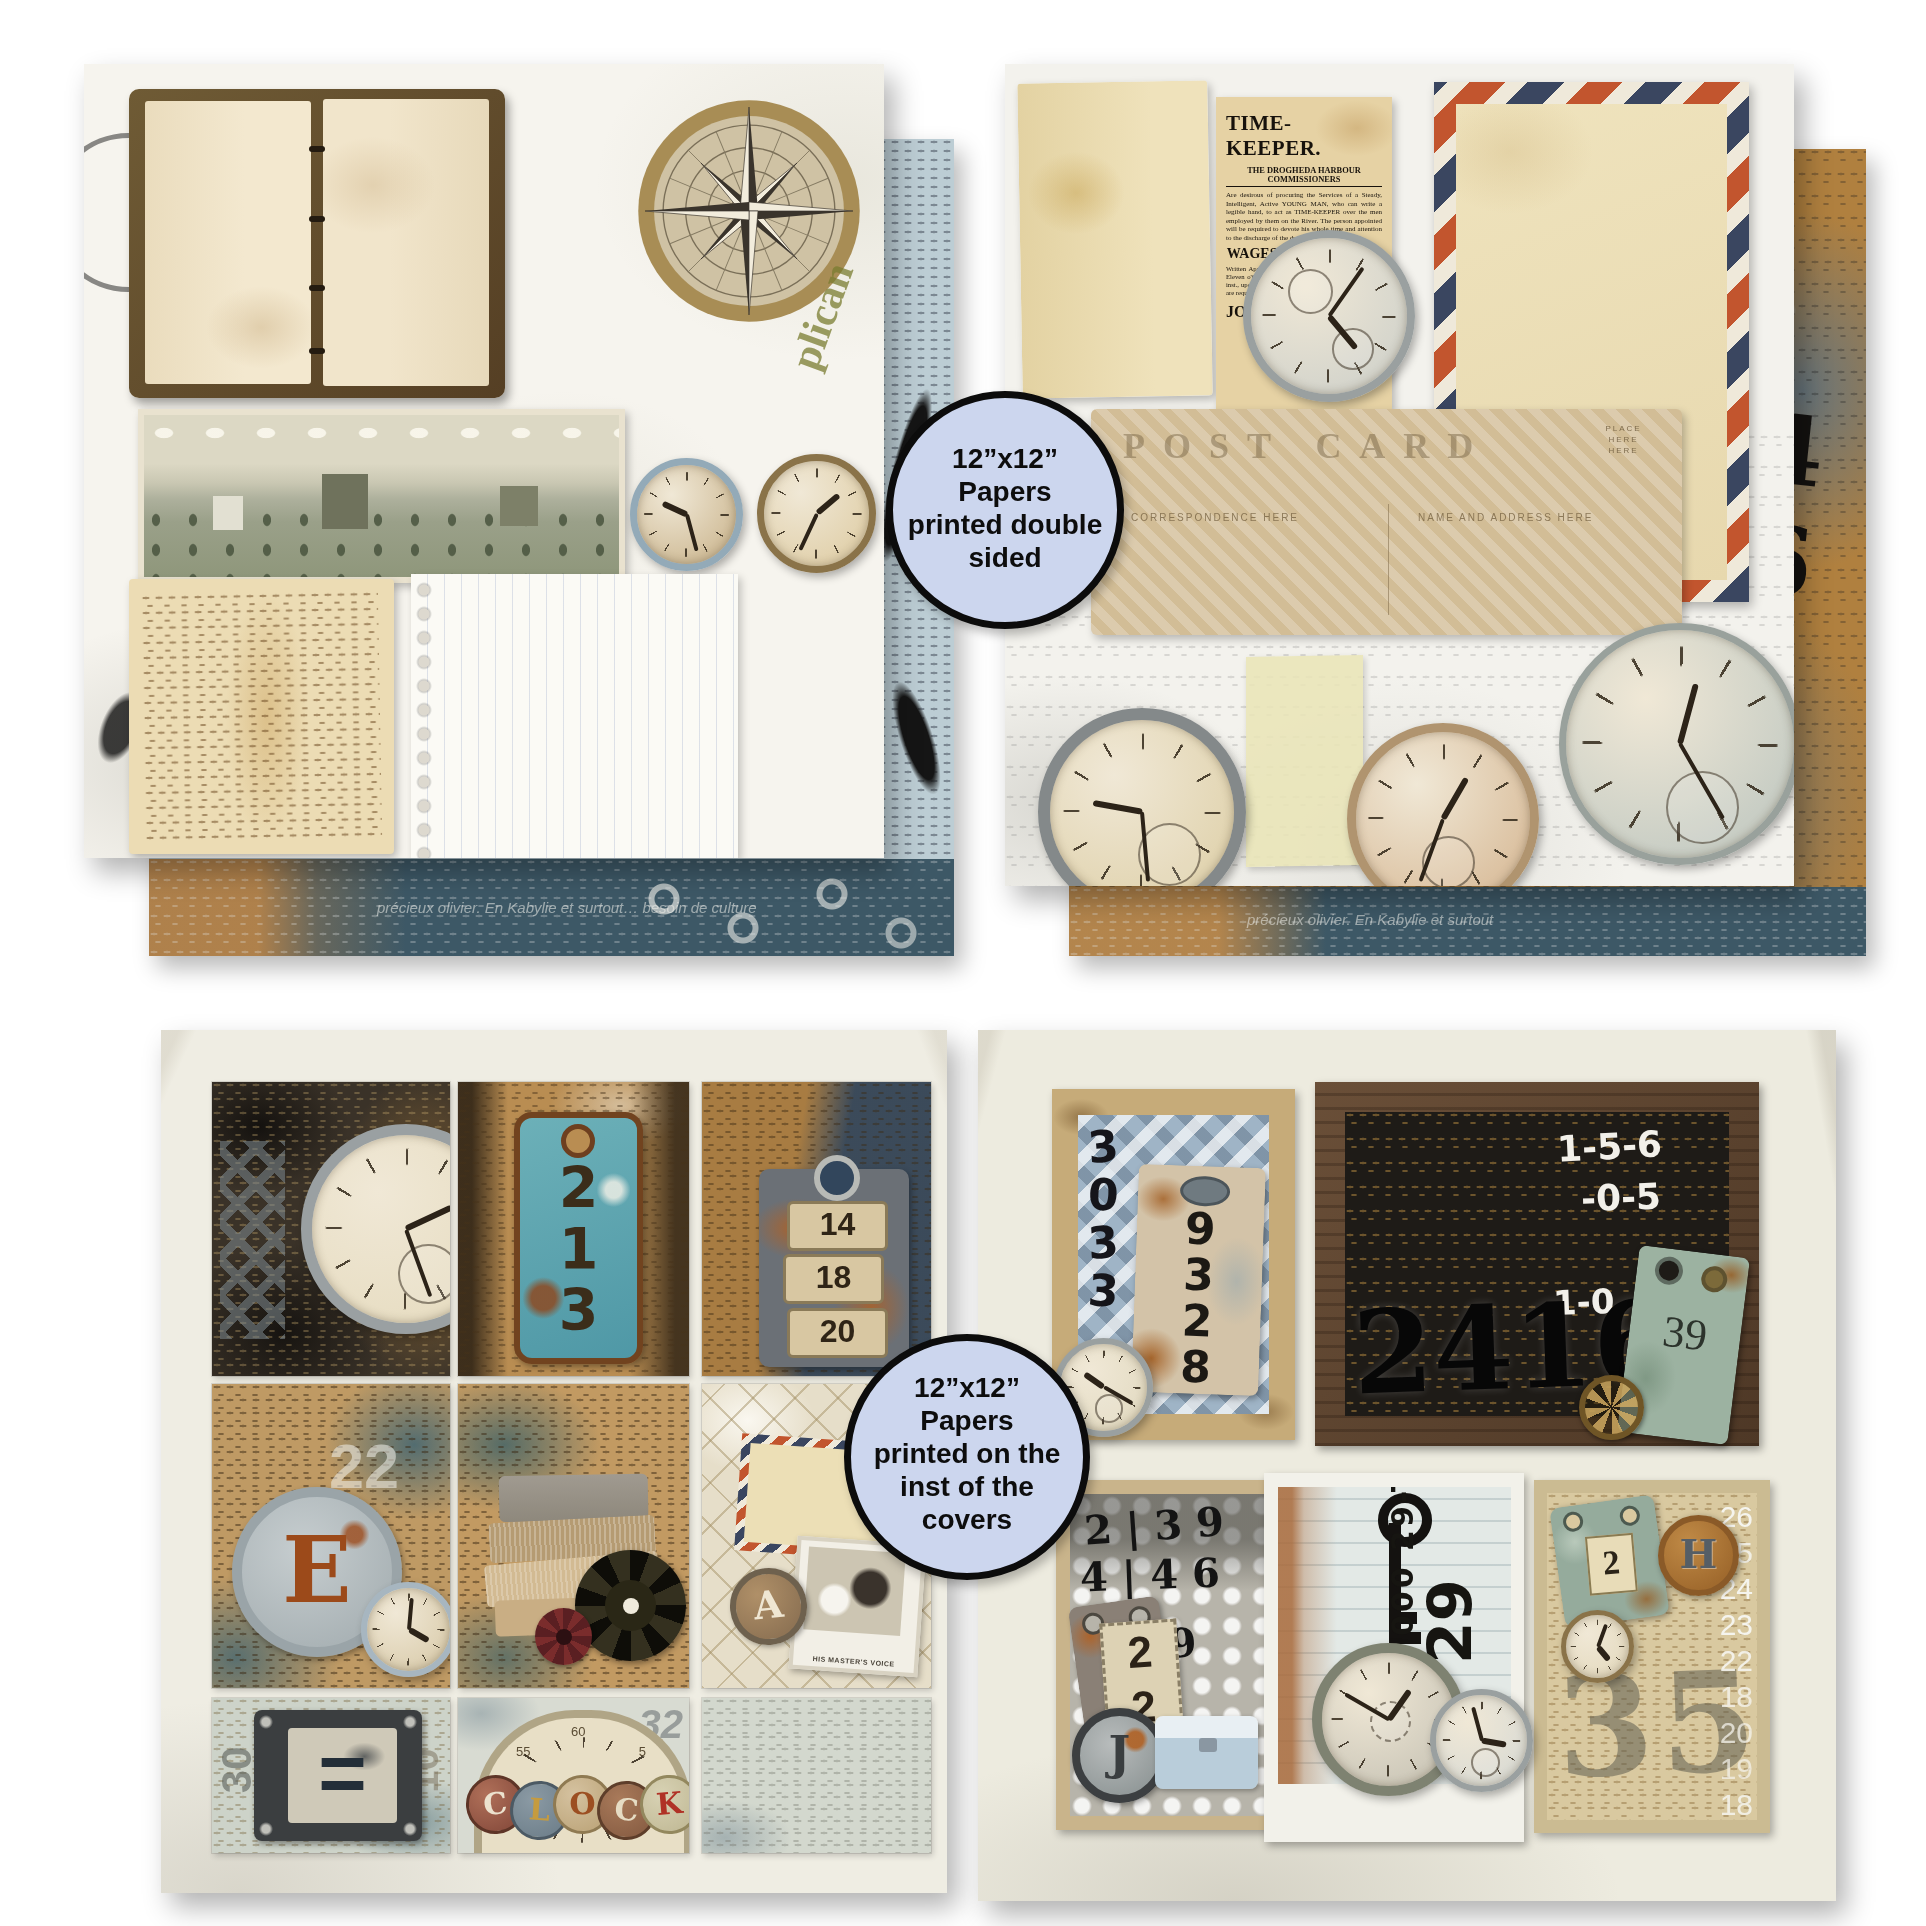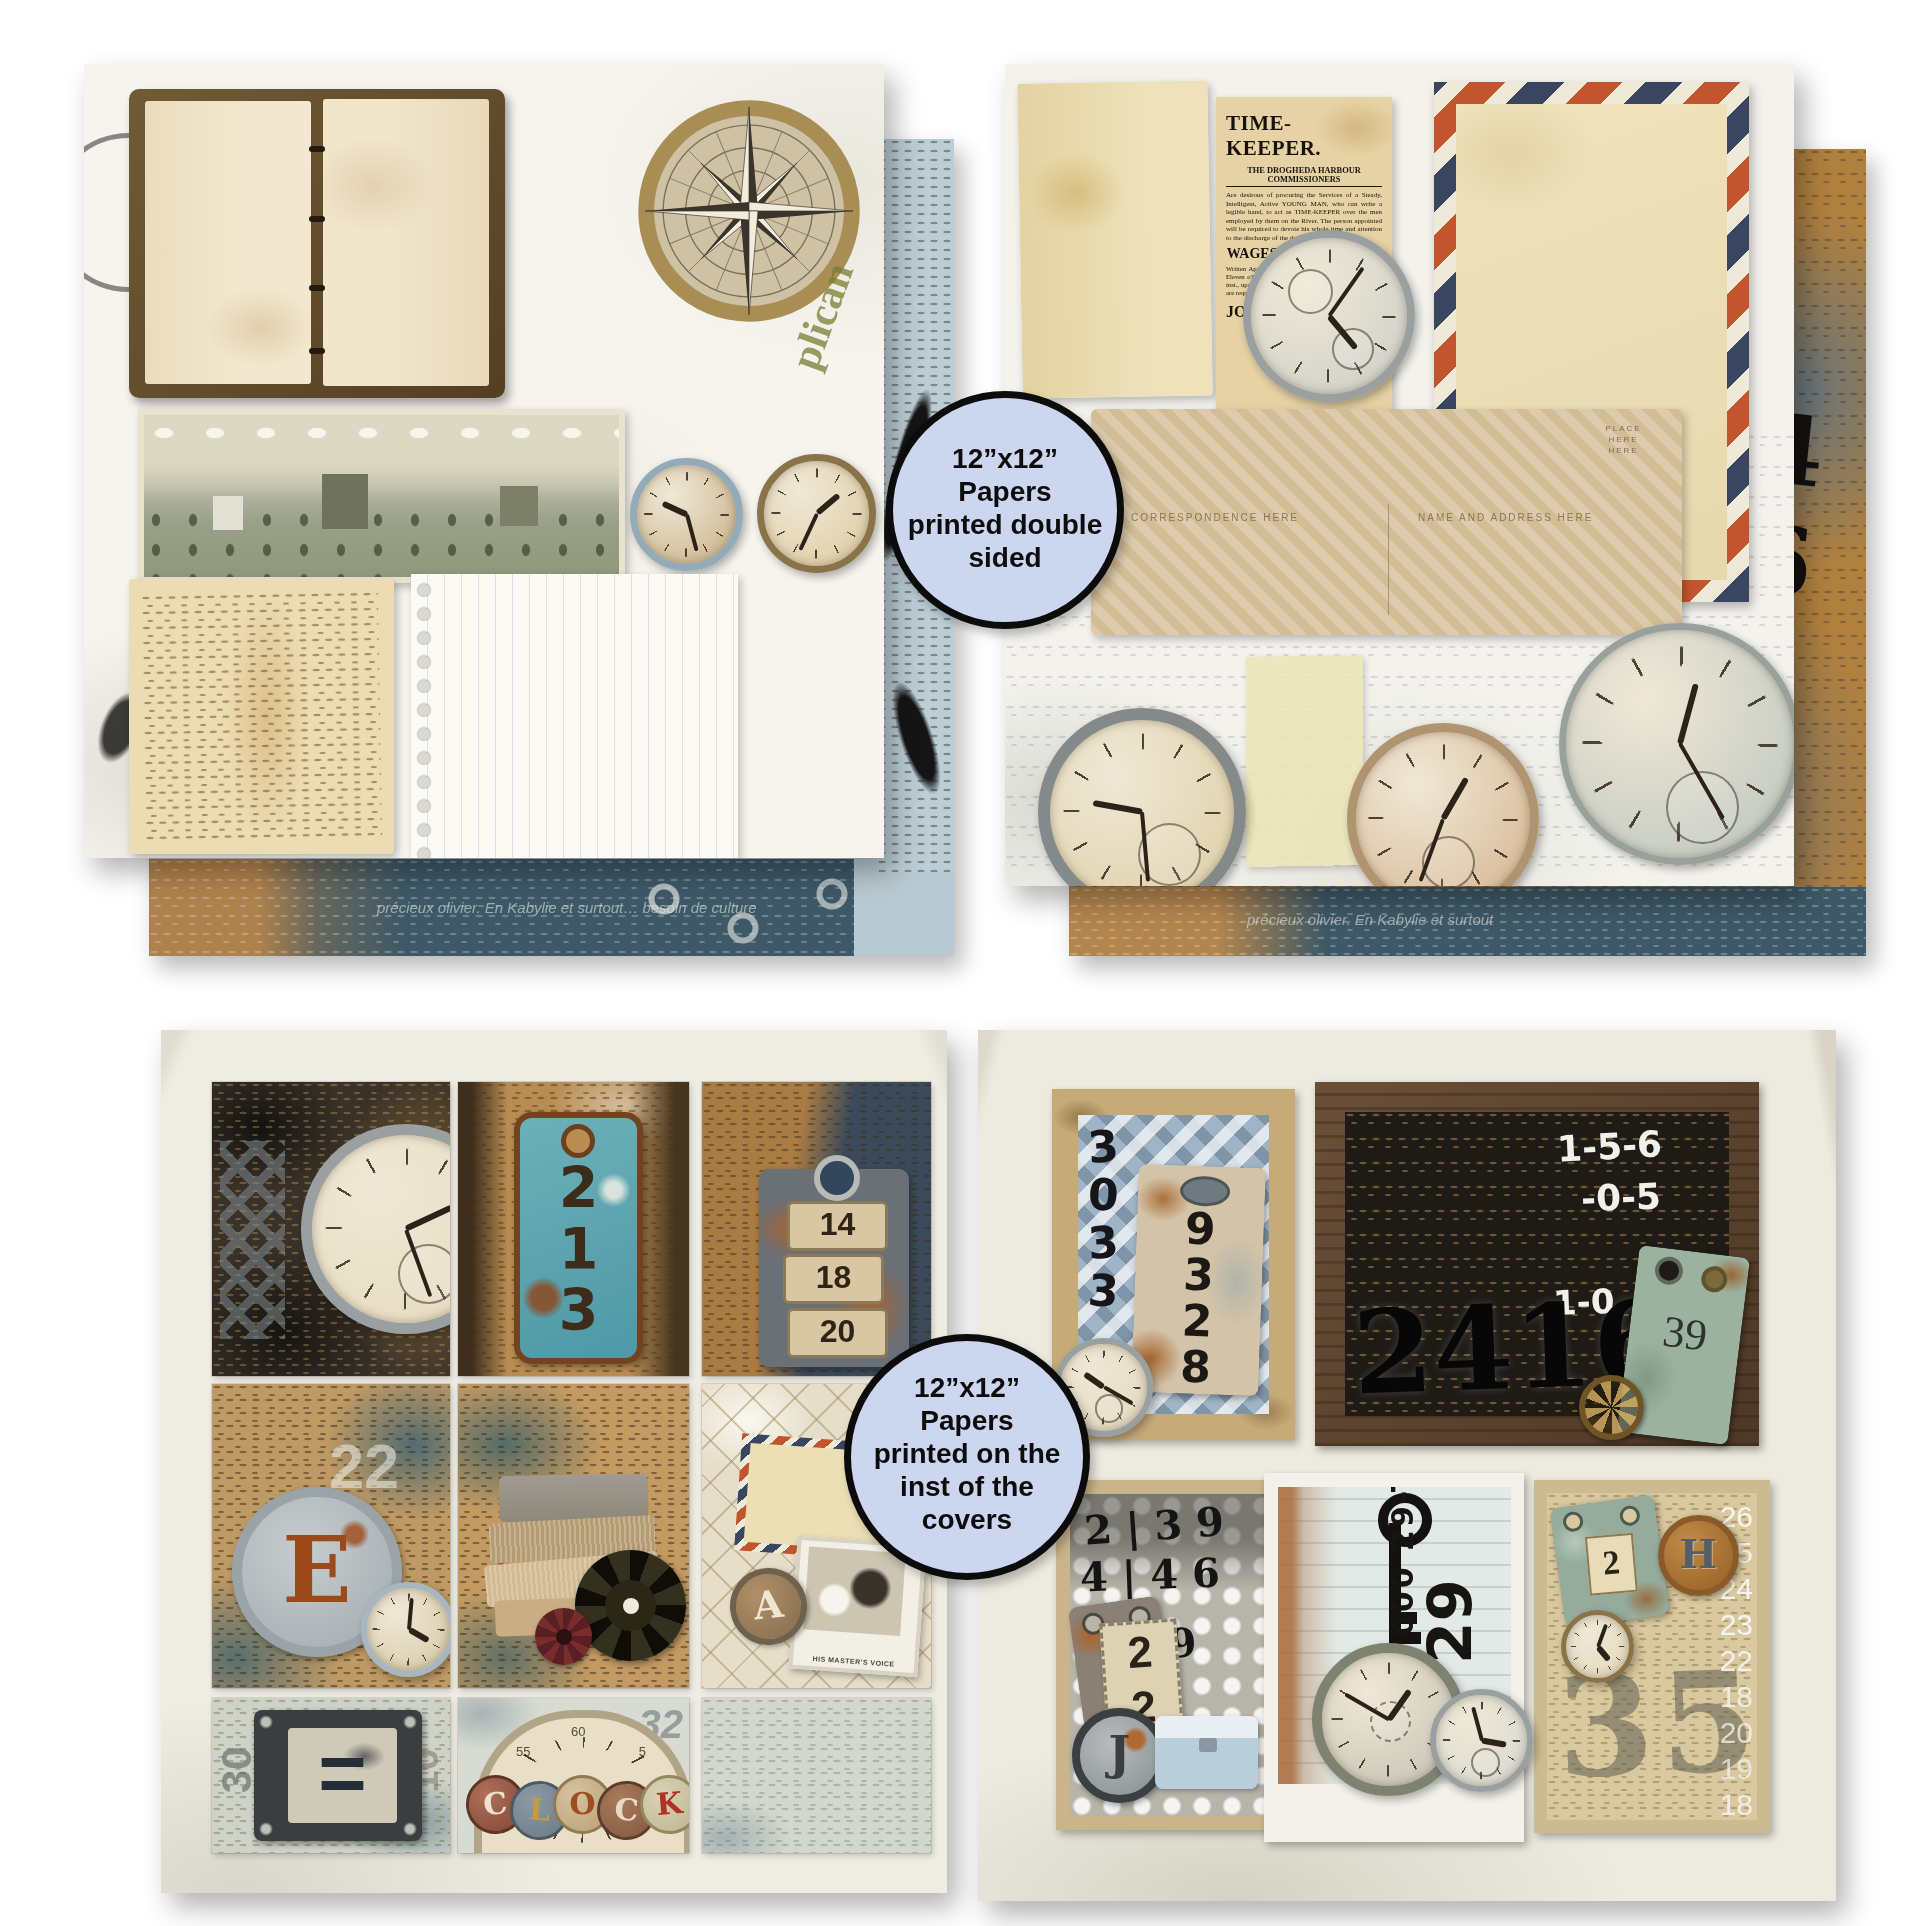--- a/index.html
+++ b/index.html
@@ -43,21 +43,21 @@
 <body>
 
 <div class="abs" style="inset:0;">
 
   <div class="backing" style="left:149px;top:139px;width:805px;height:817px;background:#b9c9d1;">
     <div class="abs" style="left:728px;top:0;width:77px;height:733px;background:#bccdd4;overflow:hidden;">
       <div class="scriptrows" style="--ink:rgba(70,80,92,.55);--row:9px;"></div>
       <div class="abs" style="left:6px;top:208px;width:46px;height:257px;background:radial-gradient(ellipse 20px 119px at 50% 50%, #151515 60%, transparent 75%);transform:rotate(14deg);"></div>
       <div class="abs" style="left:14px;top:515px;width:51px;height:168px;background:radial-gradient(ellipse 22px 79px at 50% 50%, #151515 55%, transparent 75%);transform:rotate(-18deg);"></div>
     </div>
-    <div class="abs" style="left:0;top:720px;width:705px;height:97px;background:
+    <div class="abs" style="left:0;top:720px;width:805px;height:97px;background:
            linear-gradient(90deg, rgba(181,131,74,.95) 0 109px, rgba(181,131,74,.35) 168px, transparent 257px),
            radial-gradient(circle 16px at 515px 40px, transparent 9px, rgba(235,235,230,.65) 10px 15px, transparent 16px),
            radial-gradient(circle 16px at 594px 69px, transparent 9px, rgba(235,235,230,.6) 10px 15px, transparent 16px),
            radial-gradient(circle 16px at 683px 35px, transparent 9px, rgba(235,235,230,.6) 10px 15px, transparent 16px),
            radial-gradient(circle 16px at 752px 74px, transparent 9px, rgba(235,235,230,.55) 10px 15px, transparent 16px),
            #3d5866;overflow:hidden;">
       <div class="scriptrows" style="--ink:rgba(225,228,228,.30);--row:18px;"></div>
       <span style="position:absolute;left:228px;top:40px;font-style:italic;font-size:15px;color:rgba(240,240,235,.55);white-space:nowrap;">précieux olivier. En Kabylie et surtout… besoin de culture</span>
     </div>
   </div>
@@ -220,20 +220,22 @@
 
     <div class="abs" style="left:429px;top:18px;width:315px;height:520px;box-shadow:3px 5px 10px rgba(0,0,0,.28);background:
            repeating-linear-gradient(-45deg,#3a4660 0 26px,#efe9da 26px 42px,#c2552e 42px 67px,#efe9da 67px 83px);">
       <div class="abs" style="left:22px;top:22px;right:22px;bottom:22px;background:
              radial-gradient(ellipse 119px 89px at 20% 10%, rgba(180,140,70,.18), transparent 70%),
              linear-gradient(160deg,#efe3bd,#e7d8ae);"></div>
     </div>
 
     <div class="abs" style="left:86px;top:345px;width:591px;height:226px;border-radius:6px;box-shadow:3px 4px 8px rgba(0,0,0,.25);background:
            repeating-linear-gradient(45deg, rgba(255,255,255,.22) 0 9px, transparent 9px 18px),#d2bd96;">
+      <span style="position:absolute;left:32px;top:16px;font-family:'Liberation Serif',serif;font-weight:bold;
+                   font-size:36px;letter-spacing:18px;color:rgba(120,100,68,.48);">POST CARD</span>
       <span style="position:absolute;left:40px;top:103px;font-size:10px;letter-spacing:2px;color:rgba(120,100,68,.8);">CORRESPONDENCE HERE</span>
       <span style="position:absolute;left:327px;top:103px;font-size:10px;letter-spacing:2px;color:rgba(120,100,68,.8);">NAME AND ADDRESS HERE</span>
       <div class="abs" style="left:297px;top:95px;width:1px;height:111px;background:rgba(120,100,68,.5);"></div>
       <div class="abs" style="left:493px;top:14px;width:79px;height:63px;">
         <span class="stamp-sm">PLACE</span>
         <span class="stamp-sm">HERE</span>
         <span class="stamp-sm">HERE</span>
       </div>
     </div>
 

